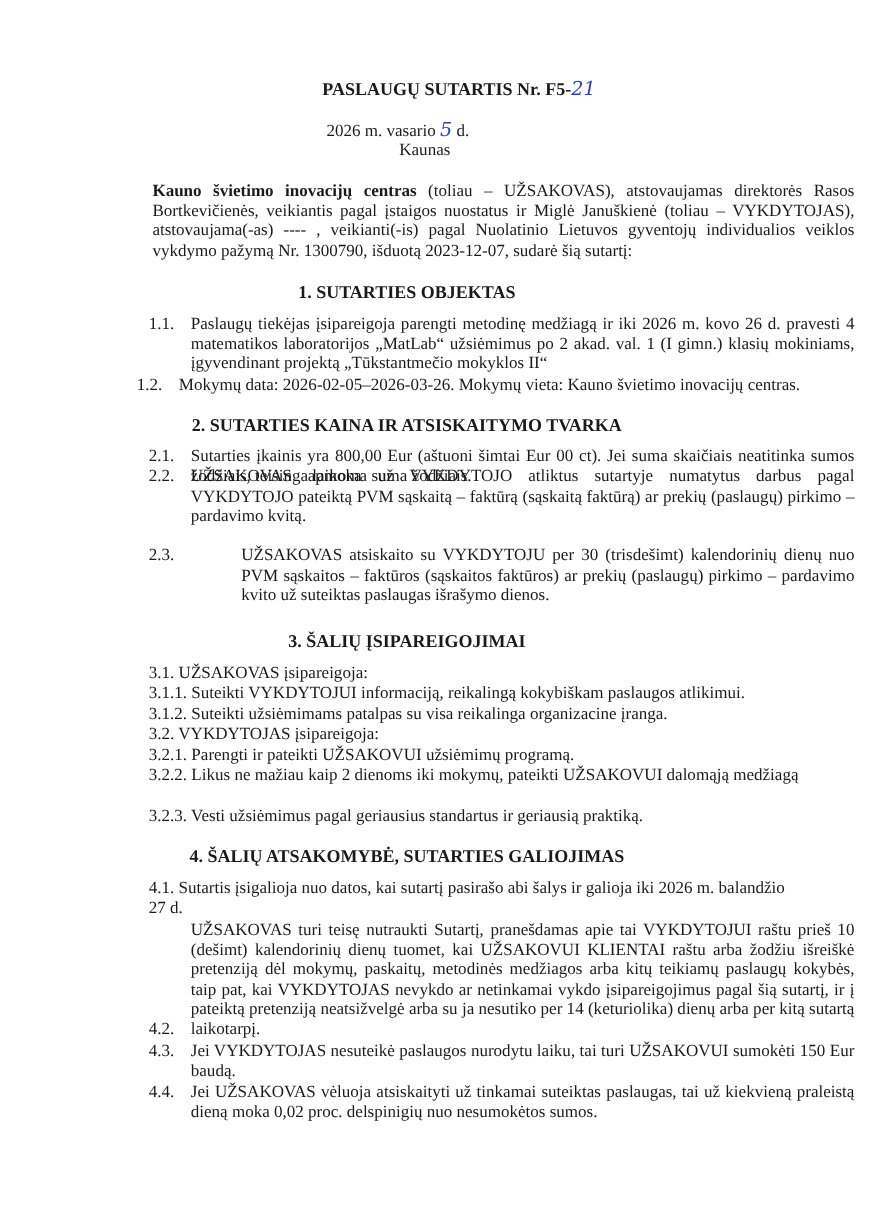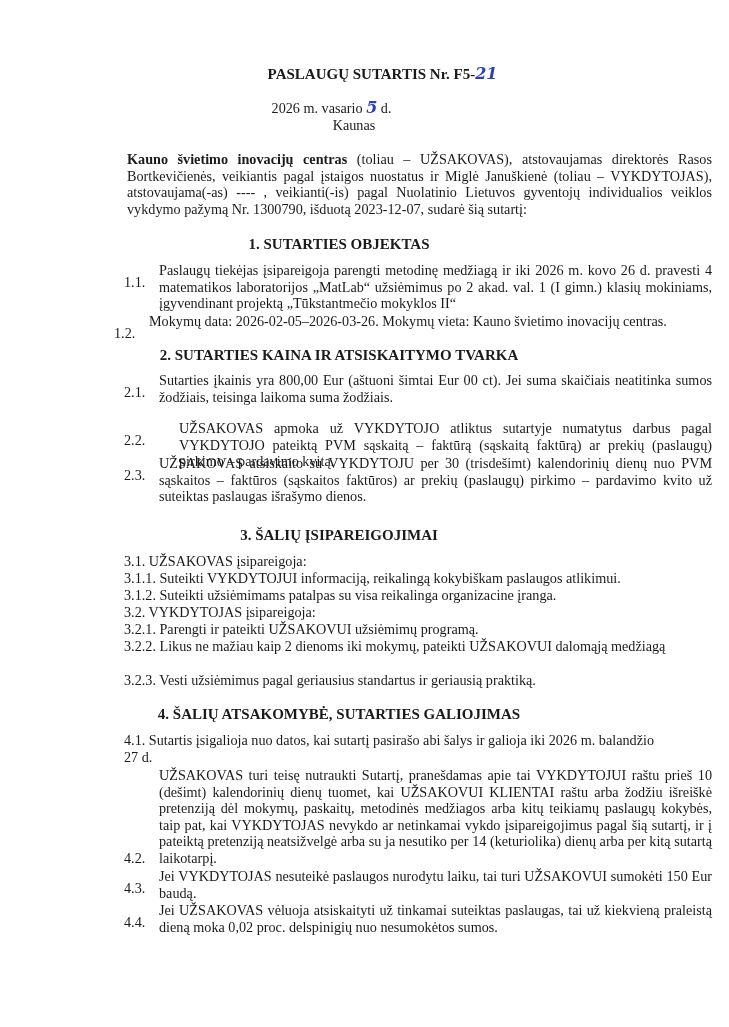--- a/index.html
+++ b/index.html
@@ -8,35 +8,35 @@
     font-family: "Liberation Serif", "DejaVu Serif", serif;
     color: #1a1a1a;
     font-size: 14.2px;
     line-height: 16.6px;
   }
   .page { position: absolute; left: 0; top: 0; width: 729px; height: 1027px; }
   .title {
     position: absolute; top: 66px; left: 0; width: 729px; text-align: center;
     font-weight: bold; font-size: 15px; padding-left: 36px; box-sizing: border-box;
   }
-  .hand { color: #2a3fb8; font-family: "DejaVu Serif", serif; font-style: italic; font-weight: bold; font-size: 16px; }
+  .hand { color: #2a3fb8; font-family: "DejaVu Serif", serif; font-style: italic; font-weight: normal; font-size: 16px; }
   .dateline { position: absolute; top: 100px; left: 0; width: 627px; text-align: center; padding-left: 36px; box-sizing: border-box; }
   .city { position: absolute; top: 117px; left: 0; width: 672px; text-align: center; padding-left: 36px; box-sizing: border-box; }
   .intro {
     position: absolute; top: 151px; left: 127px; width: 585px; text-align: justify;
   }
   .intro b { font-weight: bold; }
   .sec-head {
     position: absolute; left: 0; width: 650px; text-align: center; font-weight: bold; font-size: 15px;
     padding-left: 28px; box-sizing: border-box;
   }
   .clause {
     position: absolute; left: 124px; width: 588px; display: flex;
   }
-  .clause .num { width: 35px; flex: 0 0 35px; margin-top: 12px; }
+  .clause .num { width: 35px; flex: 0 0 35px; }
   .clause .txt { flex: 1; text-align: justify; }
   .plain { position: absolute; left: 124px; width: 590px; }
 </style>
 </head>
 <body>
 
 <div class="page">
 
   <div class="title">
     <span>PASLAUGŲ SUTARTIS Nr. F5-</span><span class="hand">21</span>
@@ -60,25 +60,25 @@
   <div class="clause" style="top:313px; left:114px; width:600px;">
     <span class="num">1.2.</span>
     <span class="txt" style="text-align:left;">Mokymų data: 2026-02-05–2026-03-26.  Mokymų vieta:  Kauno švietimo inovacijų centras.</span>
   </div>
 
   <div class="sec-head" style="top:347px;">2. SUTARTIES KAINA IR ATSISKAITYMO TVARKA</div>
   <div class="clause" style="top:372px;">
     <span class="num">2.1.</span>
     <span class="txt">Sutarties įkainis yra 800,00 Eur (aštuoni šimtai Eur 00 ct). Jei suma skaičiais neatitinka sumos žodžiais, teisinga laikoma suma žodžiais.</span>
   </div>
-  <div class="clause" style="top:420px;gap:20px;">
+  <div class="clause" style="top:389px;">
     <span class="num">2.2.</span>
     <span class="txt">UŽSAKOVAS apmoka už VYKDYTOJO atliktus sutartyje numatytus darbus pagal VYKDYTOJO pateiktą PVM sąskaitą – faktūrą (sąskaitą faktūrą) ar prekių (paslaugų) pirkimo – pardavimo kvitą.</span>
   </div>
-  <div class="clause" style="top:455px;">
+  <div class="clause" style="top:455px;gap:42px;">
     <span class="num">2.3.</span>
     <span class="txt">UŽSAKOVAS atsiskaito su VYKDYTOJU per 30 (trisdešimt) kalendorinių dienų nuo PVM sąskaitos – faktūros (sąskaitos faktūros) ar prekių (paslaugų) pirkimo – pardavimo kvito už suteiktas paslaugas išrašymo dienos.</span>
   </div>
 
   <div class="sec-head" style="top:527px;">3. ŠALIŲ ĮSIPAREIGOJIMAI</div>
   <div class="plain" style="top:553px;">3.1.  UŽSAKOVAS įsipareigoja:</div>
   <div class="plain" style="top:570px;">3.1.1. Suteikti VYKDYTOJUI informaciją, reikalingą kokybiškam paslaugos atlikimui.</div>
   <div class="plain" style="top:587px;">3.1.2. Suteikti užsiėmimams patalpas su visa reikalinga organizacine įranga.</div>
   <div class="plain" style="top:604px;">3.2.  VYKDYTOJAS įsipareigoja:</div>
   <div class="plain" style="top:621px;">3.2.1. Parengti ir pateikti UŽSAKOVUI užsiėmimų programą.</div>

